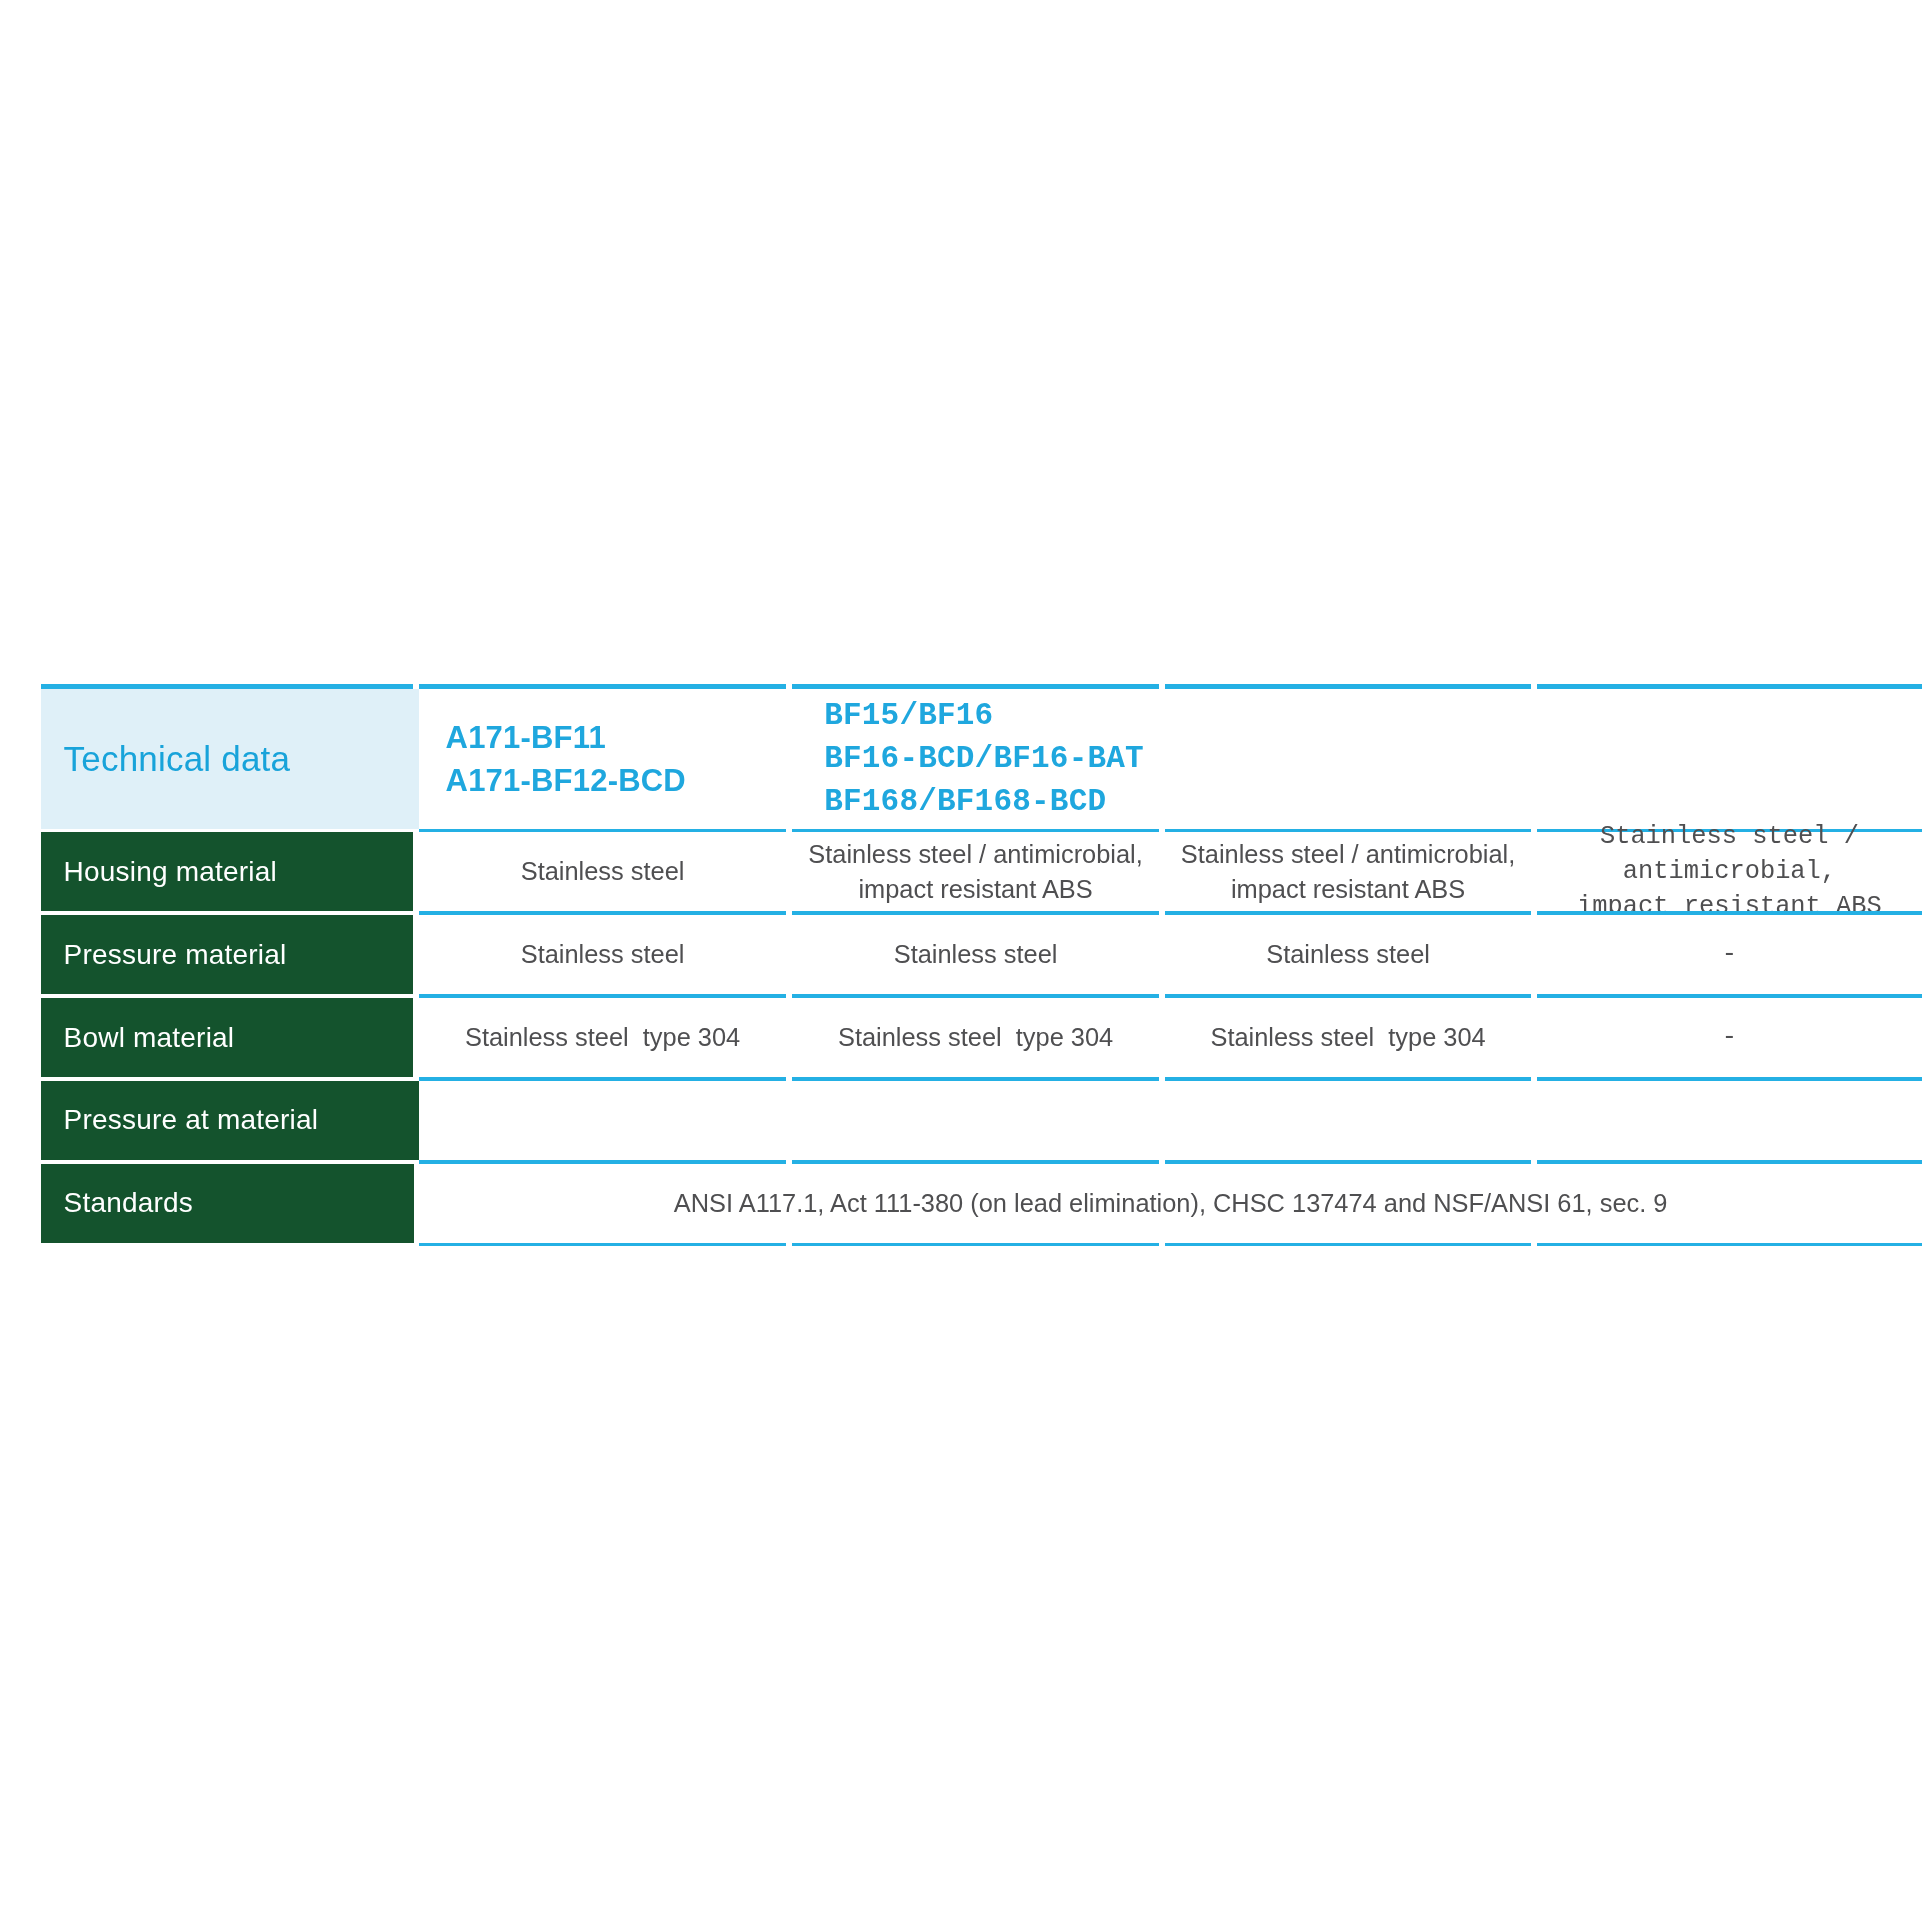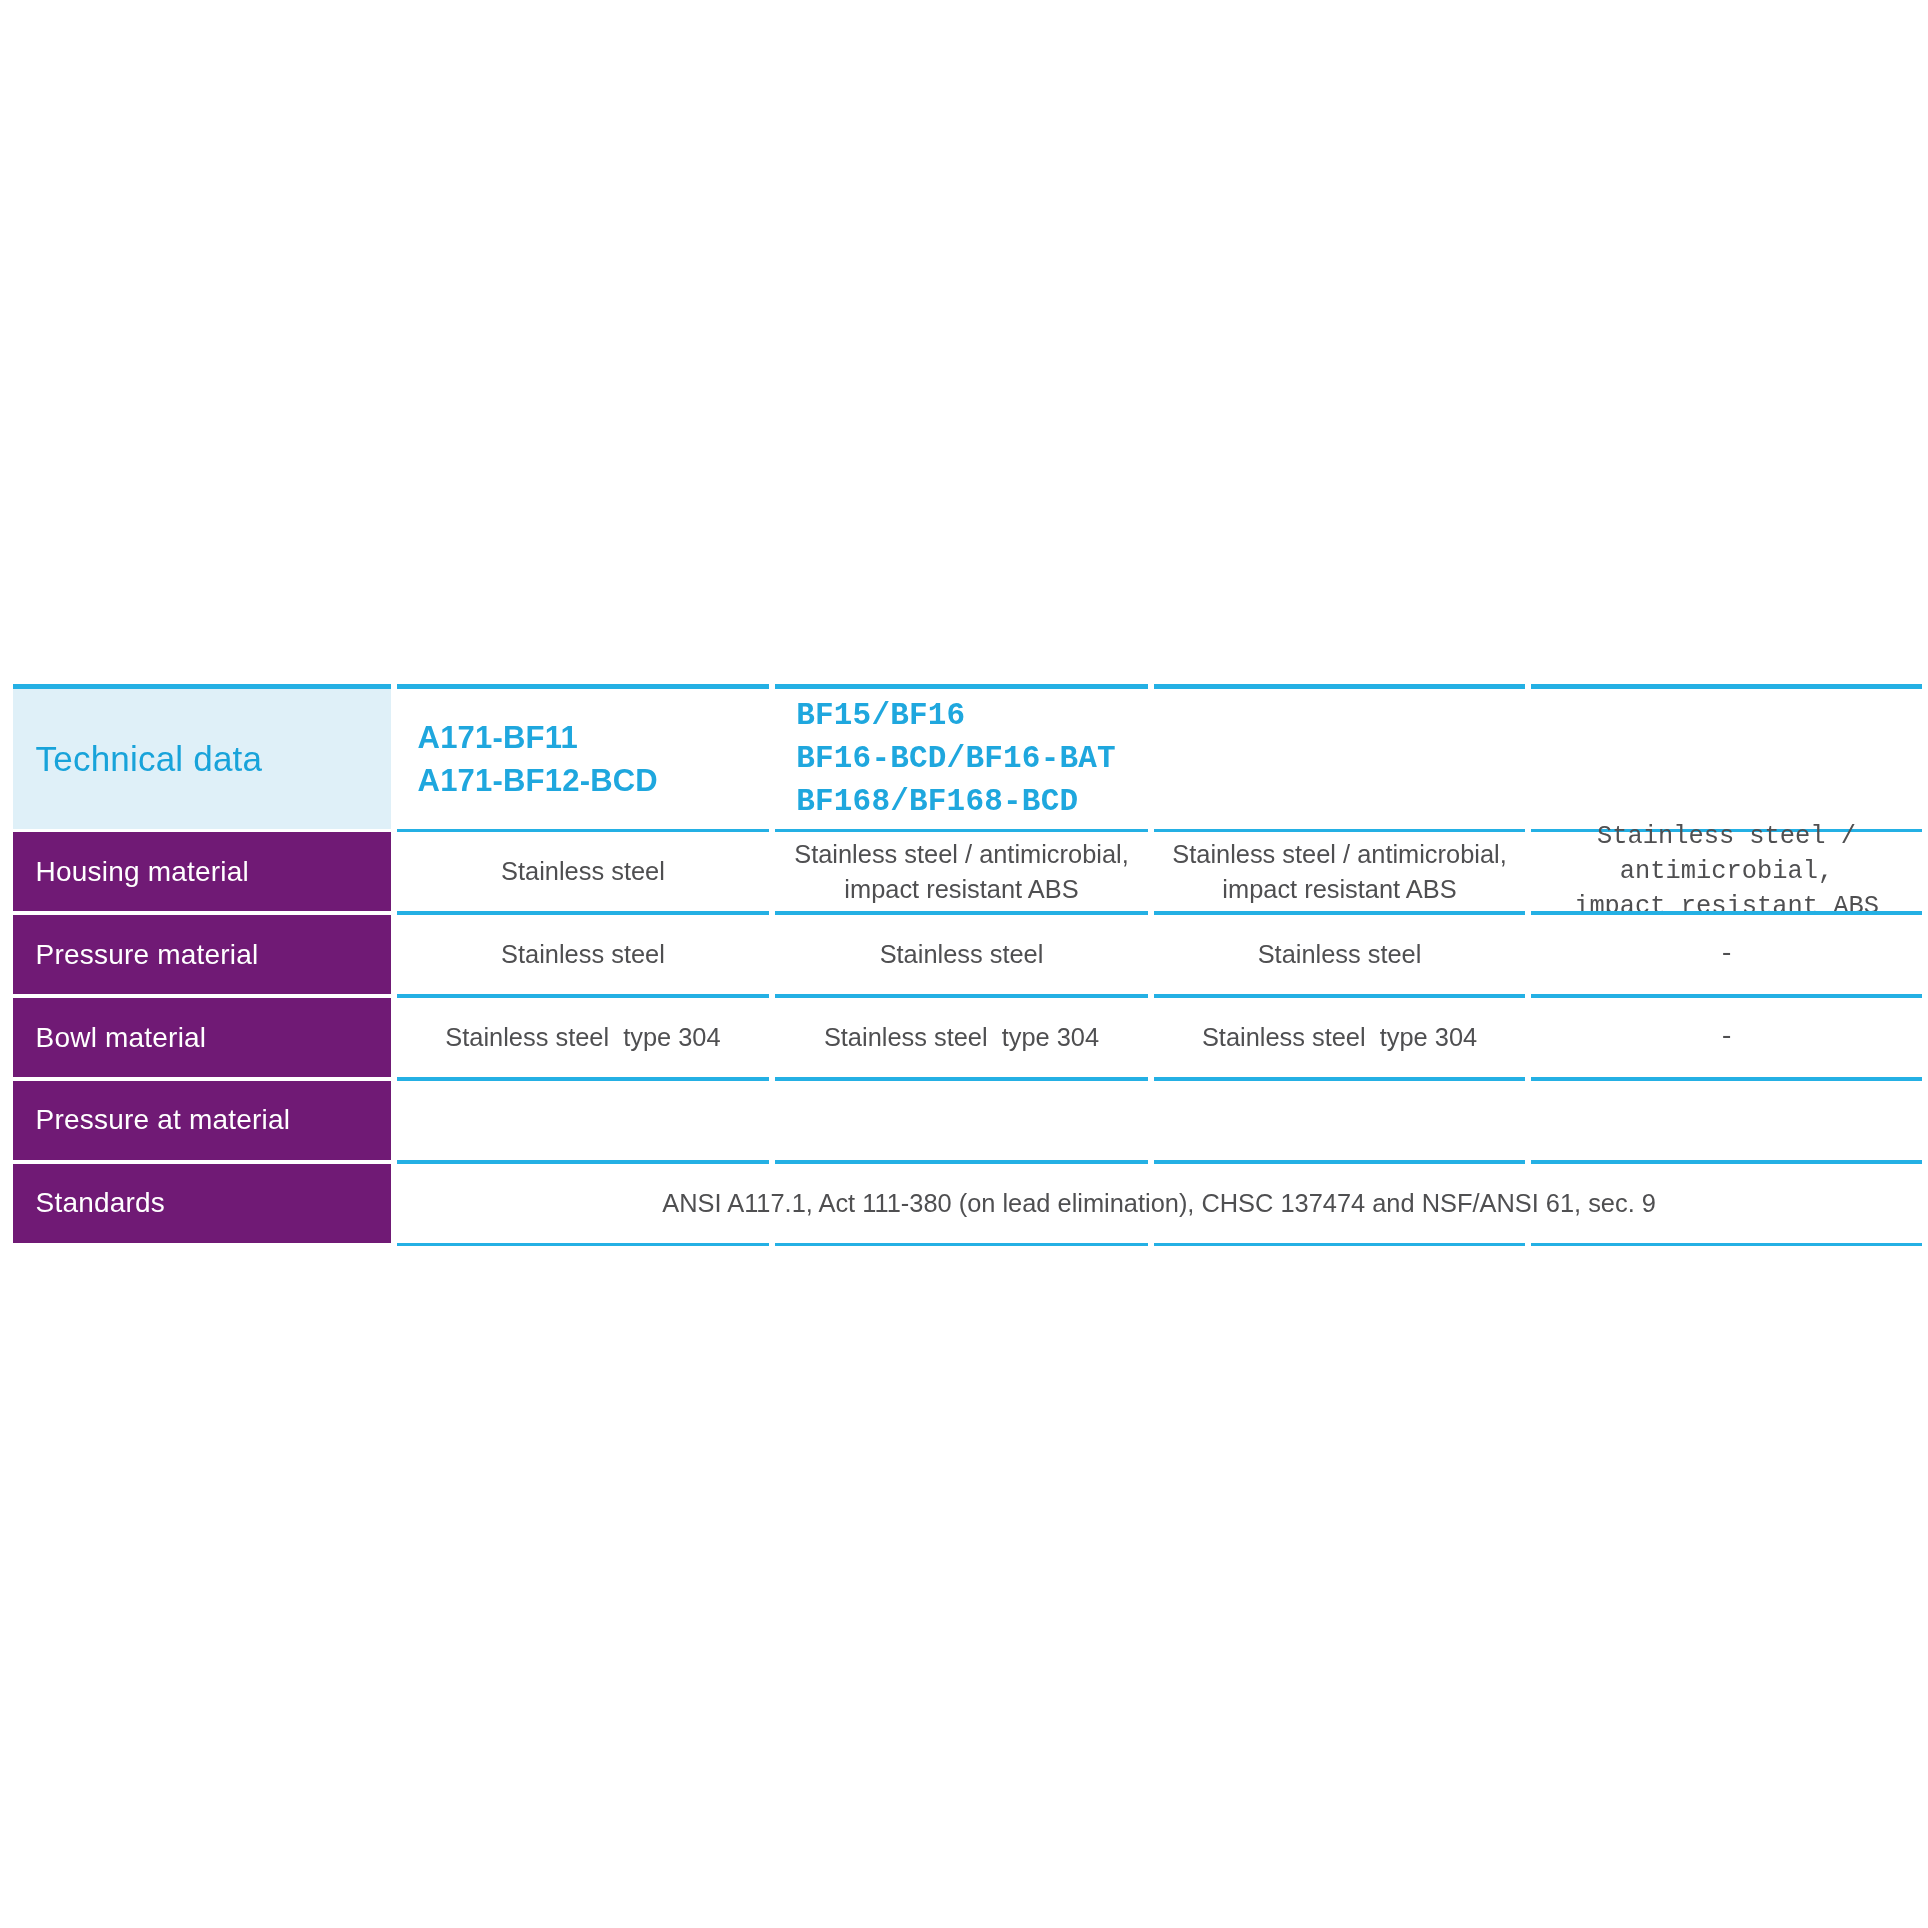--- a/index.html
+++ b/index.html
@@ -19,21 +19,21 @@
   .spec-table {
     position: absolute;
     left: 13px;
     top: 684px;
     width: 1909px;
   }
 
   .row { display: flex; align-items: stretch; }
 
   
-  .w0 { width: 378px; }
+  .w0 { width: 378px; margin-left: 28px; }
   .w1 { width: 373px; margin-left: 5.6px; }
   .w2 { width: 373px; margin-left: 5.6px; }
   .w3 { width: 372px; margin-left: 5.6px; }
   .w4 { width: 391px; margin-left: 5.6px; font-family: Liberation Mono, monospace; }
   .wm { width: 1525px; margin-left: 5.6px; } 
 
   
   .topline { height: 4.7px; }
   .sep     { height: 3.8px; }
   .seg     { background: #24b0e4; }
@@ -62,21 +62,21 @@
   .models {
     font-size: 31px;
     font-weight: bold;
     line-height: 43px;
     color: #1fa7de;
     white-space: pre-wrap;
     letter-spacing: 0.2px;
   }
 
   .label-cell {
-    background: #701a75;
+    background: #14532d;
     padding-left: 22.6px;
   }
   .label-text {
     font-size: 28px;
     color: #ffffff;
     letter-spacing: 0.2px;
   }
 
   .value-cell {
     justify-content: center;

